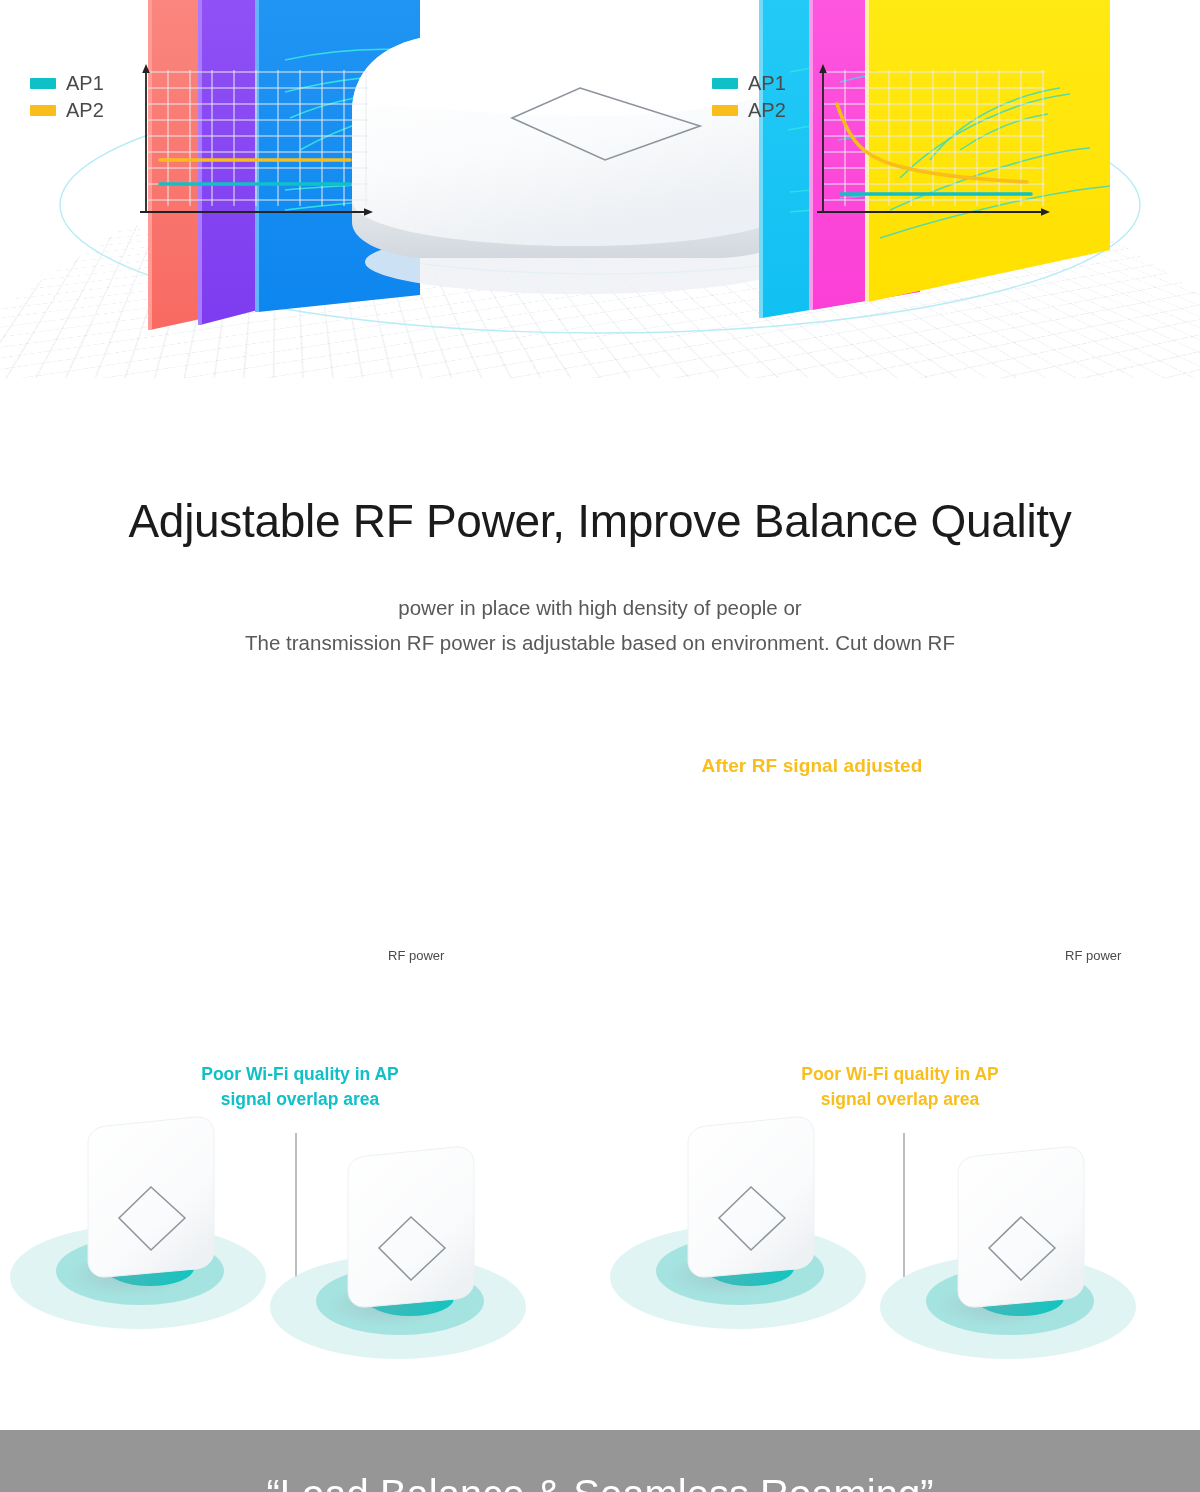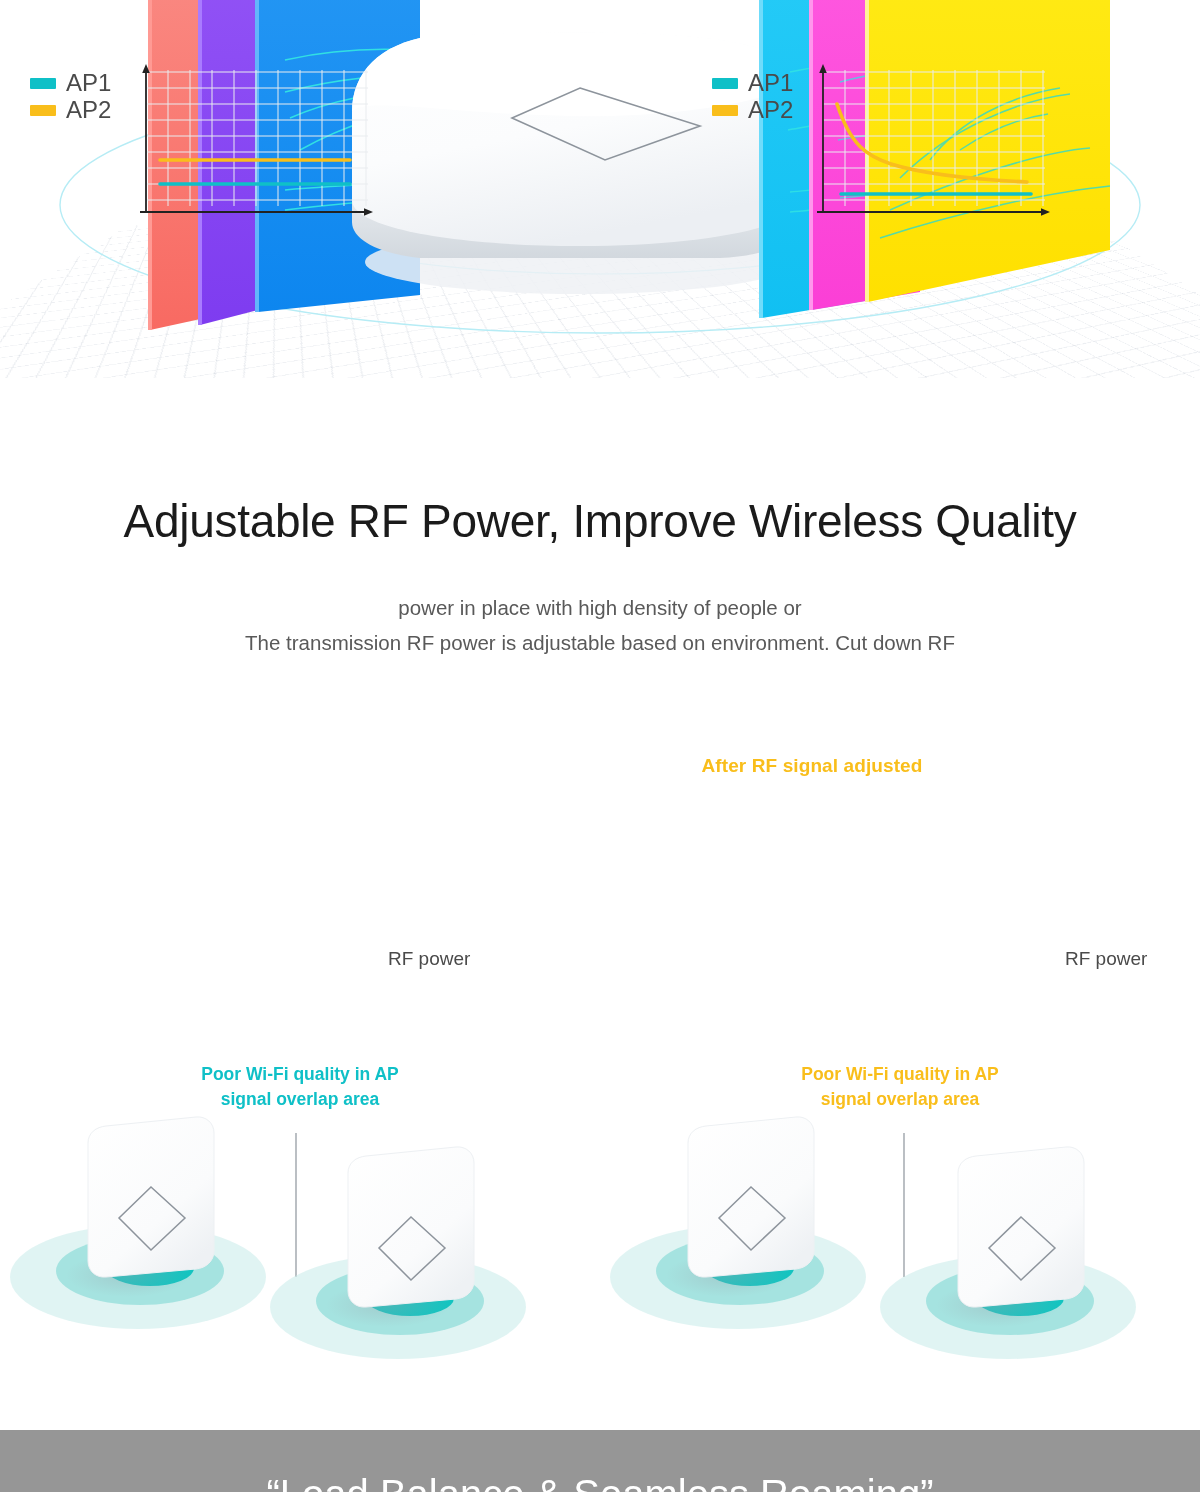--- a/index.html
+++ b/index.html
@@ -45,26 +45,26 @@
     position:absolute; top:0; width:100%; text-align:center;
     font-size:19px; font-weight:600; letter-spacing:.1px;
   }
   .chart-title.left-t{ left:-125px; }
   .chart-title.right-t{ left:-88px; }
   .legend{ position:absolute; top:72px; }
   .legend.l{ left:30px; }
   .legend.r{ left:712px; }
   .legend-row{ display:flex; align-items:center; margin-bottom:5px; height:22px; }
   .sw{ width:26px; height:11px; border-radius:1px; margin-right:10px; }
-  .legend-label{ font-size:24px; color:#4a4a4a; }
+  .legend-label{ font-size:20px; color:#4a4a4a; }
   .plot{ position:absolute; top:60px; width:250px; height:160px; }
   .plot.l{ left:128px; }
   .plot.r{ left:805px; }
   .axis-caption{
-    position:absolute; top:948px; font-size:19px; color:#4a4a4a;
+    position:absolute; top:948px; font-size:13px; color:#4a4a4a;
   }
   .axis-caption.l{ left:388px; }
   .axis-caption.r{ left:1065px; }
 
   
   .ap-block{ position:absolute; top:1050px; width:600px; height:330px; }
   .ap-block.left{ left:0; }
   .ap-block.right{ left:600px; }
   .ap-caption{
     position:absolute; top:12px; width:420px; left:90px;
@@ -197,21 +197,21 @@
             <path d="M900 178 C 950 128 1020 100 1070 94"></path>
             <path d="M890 210 C 960 178 1040 152 1090 148"></path>
             <path d="M880 238 C 960 212 1050 192 1110 186"></path>
             <path d="M960 150 C 990 130 1020 118 1048 114"></path>
           </g>
         </g>
       </g>
     </svg>
   </div>
 
-  <h1 class="headline">Adjustable RF Power, Improve Wireless Quality</h1>
+  <h1 class="headline">Adjustable RF Power, Improve Balance Quality</h1>
 
   <div class="subcopy">
     <div>power in place with high density of people or</div>
     <div>The transmission RF power is adjustable based on environment. Cut down RF</div>
   </div>
 
   <div class="legend l">
     <div class="legend-row">
       <span class="sw" style="background:#0FC0C7"></span>
       <span class="legend-label">AP1</span>

